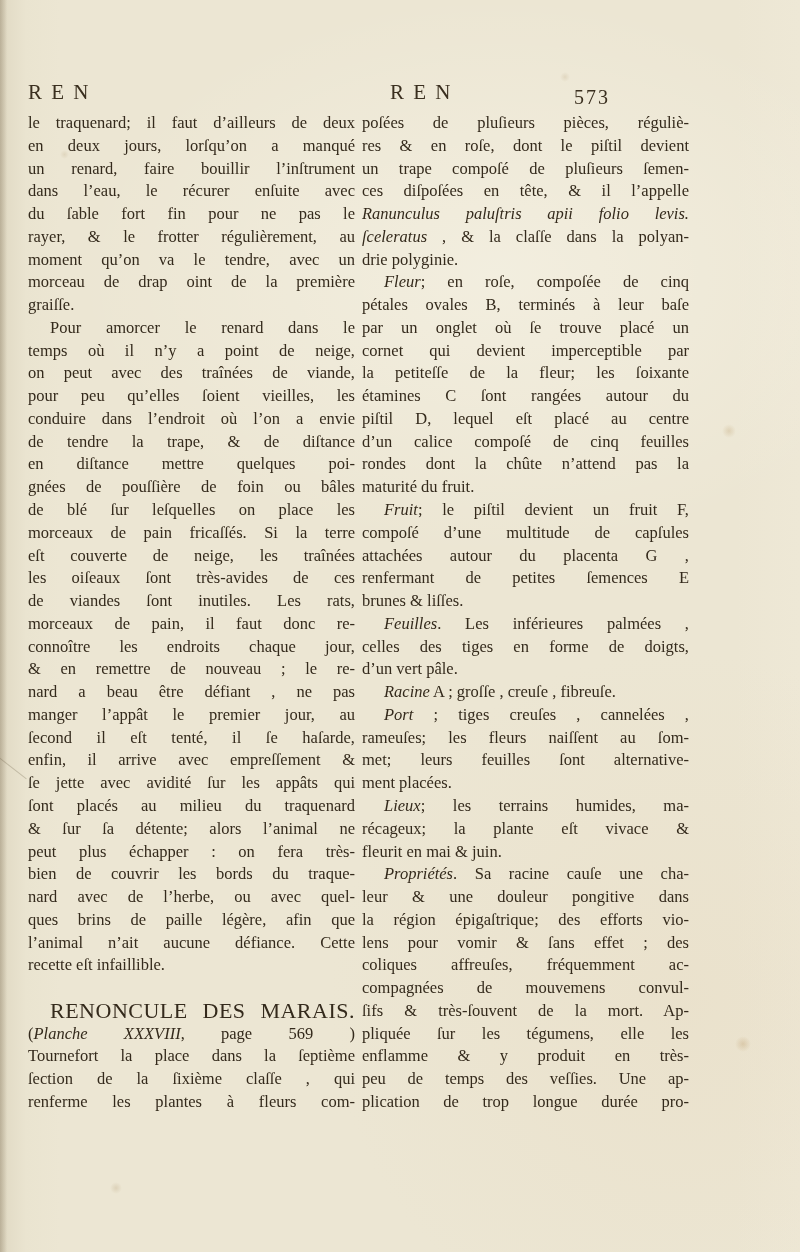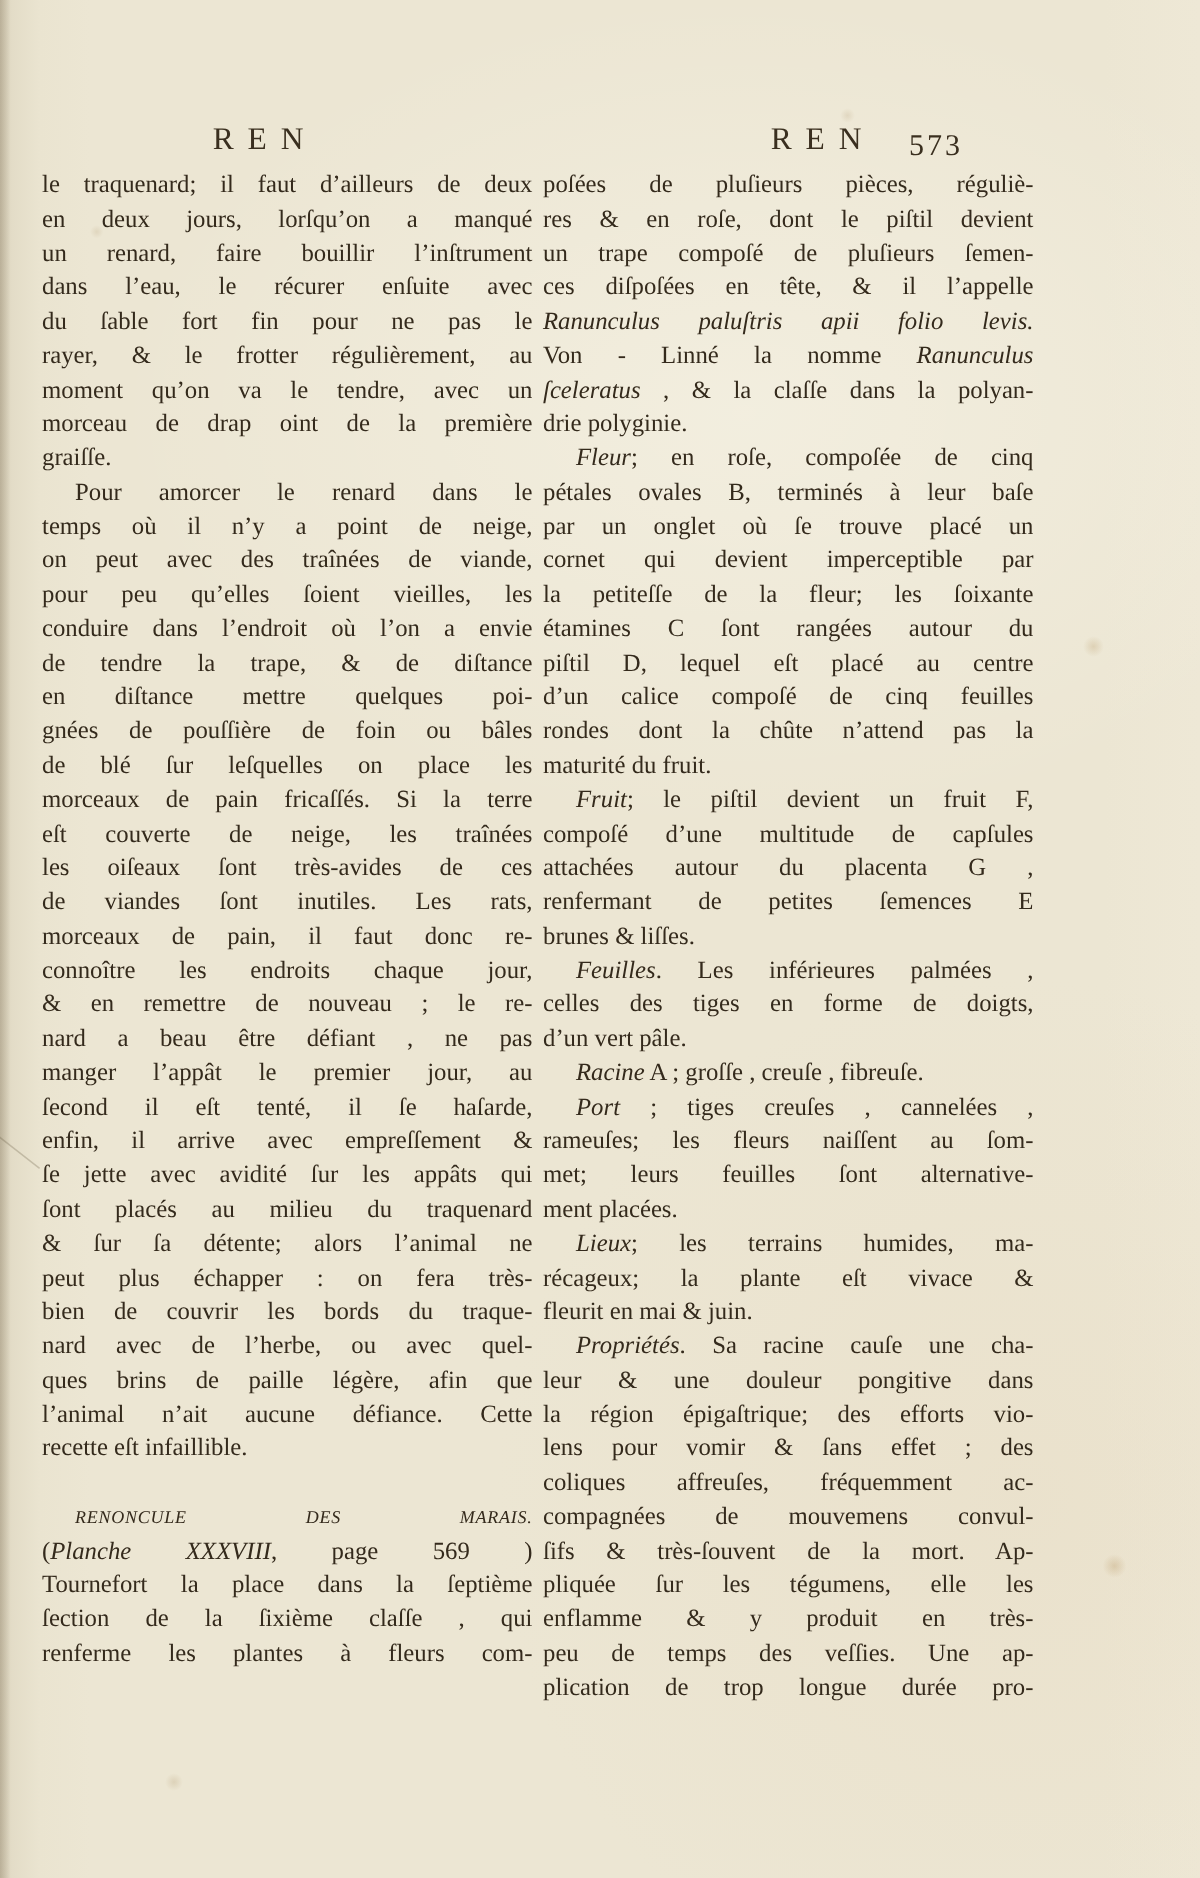--- a/index.html
+++ b/index.html
@@ -24,39 +24,39 @@
   }
   .spot { position:absolute; border-radius:50%; }
   .s1 { left:722px; top:424px; width:14px; height:14px; background:radial-gradient(circle, rgba(168,128,66,0.22), rgba(168,128,66,0) 70%); }
   .s2 { left:735px; top:1036px; width:16px; height:16px; background:radial-gradient(circle, rgba(168,128,66,0.25), rgba(168,128,66,0) 70%); }
   .s3 { left:110px; top:1182px; width:12px; height:12px; background:radial-gradient(circle, rgba(150,118,66,0.18), rgba(150,118,66,0) 70%); }
   .s4 { left:560px; top:72px; width:10px; height:10px; background:radial-gradient(circle, rgba(150,118,66,0.15), rgba(150,118,66,0) 70%); }
   .s5 { left:60px; top:150px; width:9px; height:9px; background:radial-gradient(circle, rgba(150,118,66,0.14), rgba(150,118,66,0) 70%); }
 
   .running-head {
     position:absolute; top:80px; font-size:21px; letter-spacing:2px;
-    text-align:center; color:#3a2f1f;
+    text-align:left; color:#3a2f1f;
   }
   .rh-left  { left:28px;  width:290px; }
   .rh-right { left:390px; width:310px; }
-  .page-number { position:absolute; left:606px; top:86px; font-size:20px; color:#3a2f1f; letter-spacing:2px; }
+  .page-number { position:absolute; left:574px; top:86px; font-size:20px; color:#3a2f1f; letter-spacing:2px; }
 
   .col { position:absolute; top:112px; width:327px; }
   .col-left  { left:28px; }
   .col-right { left:362px; }
 
   .line {
     height:22.77px; line-height:22.77px; font-size:16.5px;
     text-align:justify; text-align-last:justify;
     white-space:normal; overflow:visible;
   }
   .line.end   { text-align-last:left; }
   .line.ind   { padding-left:22px; }
   .line.blank { visibility:hidden; }
-  .line.caps  { font-size:12px; letter-spacing:0.5px;font-style:italic; }
+  .line.caps  { font-size:22px; letter-spacing:0.5px; }
   .it { font-style:italic; }
 </style>
 </head>
 <body>
 
 <div class="page">
   <div class="edge-shadow"></div>
   <div class="crease"></div>
   <div class="spot s1"></div>
   <div class="spot s2"></div>
@@ -113,21 +113,20 @@
       <div class="line"><span>Tournefort la place dans la ſeptième</span></div>
       <div class="line"><span>ſection de la ſixième claſſe , qui</span></div>
       <div class="line"><span>renferme les plantes à fleurs com-</span></div>
     </div>
   <div class="col col-right" id="col-right">
       <div class="line"><span>poſées de pluſieurs pièces, réguliè-</span></div>
       <div class="line"><span>res &amp; en roſe, dont le piſtil devient</span></div>
       <div class="line"><span>un trape compoſé de pluſieurs ſemen-</span></div>
       <div class="line"><span>ces diſpoſées en tête, &amp; il l’appelle</span></div>
       <div class="line"><span class="it">Ranunculus paluſtris apii folio levis.</span></div>
-      <div class="line"><span>Von - Linné la nomme </span><span class="it">Ranunculus</span></div>
       <div class="line"><span class="it">ſceleratus</span><span> , &amp; la claſſe dans la polyan-</span></div>
       <div class="line end"><span>drie polyginie.</span></div>
       <div class="line ind"><span class="it">Fleur</span><span>; en roſe, compoſée de cinq</span></div>
       <div class="line"><span>pétales ovales B, terminés à leur baſe</span></div>
       <div class="line"><span>par un onglet où ſe trouve placé un</span></div>
       <div class="line"><span>cornet qui devient imperceptible par</span></div>
       <div class="line"><span>la petiteſſe de la fleur; les ſoixante</span></div>
       <div class="line"><span>étamines C ſont rangées autour du</span></div>
       <div class="line"><span>piſtil D, lequel eſt placé au centre</span></div>
       <div class="line"><span>d’un calice compoſé de cinq feuilles</span></div>

